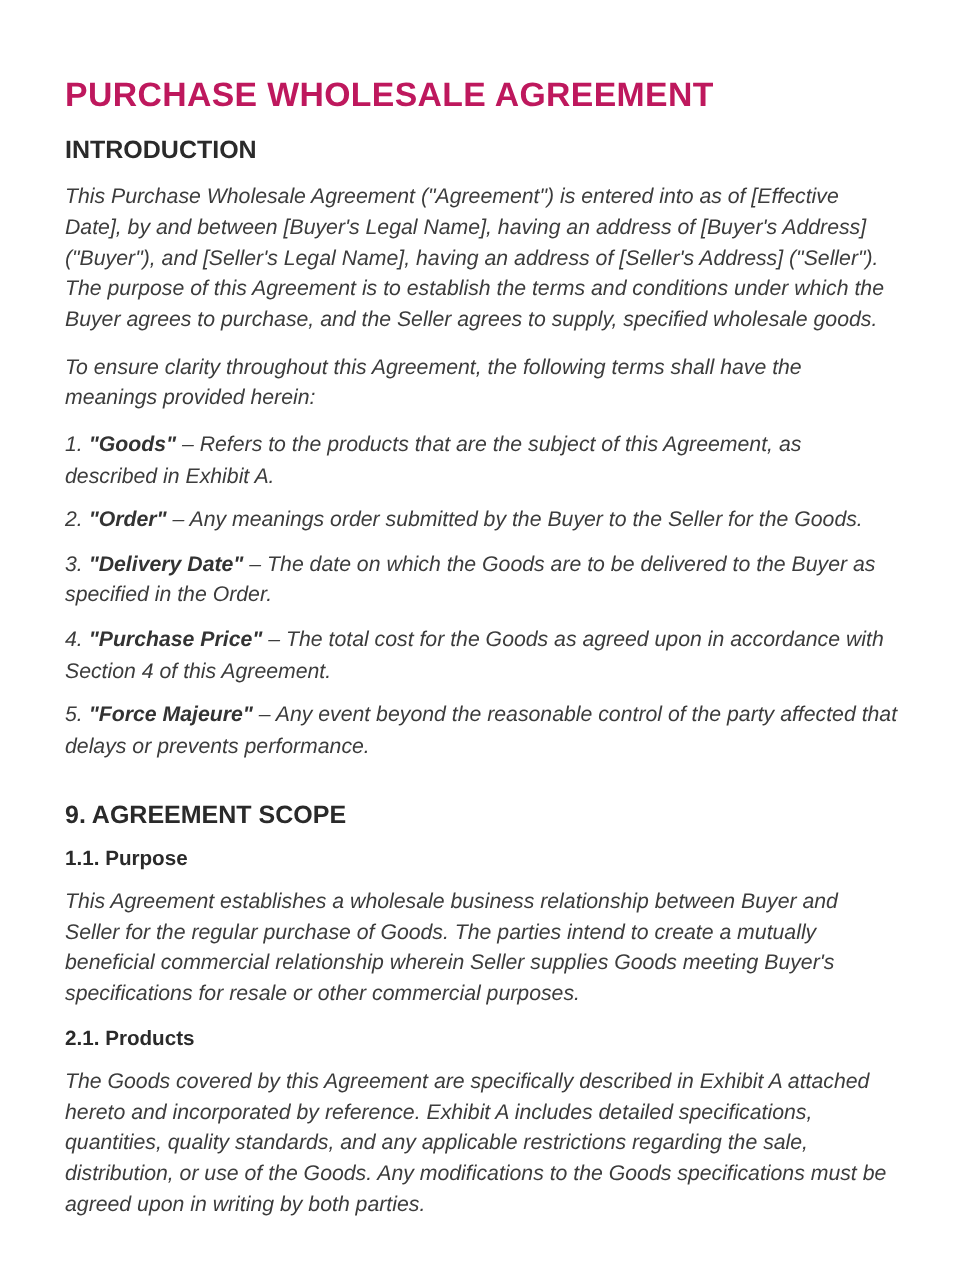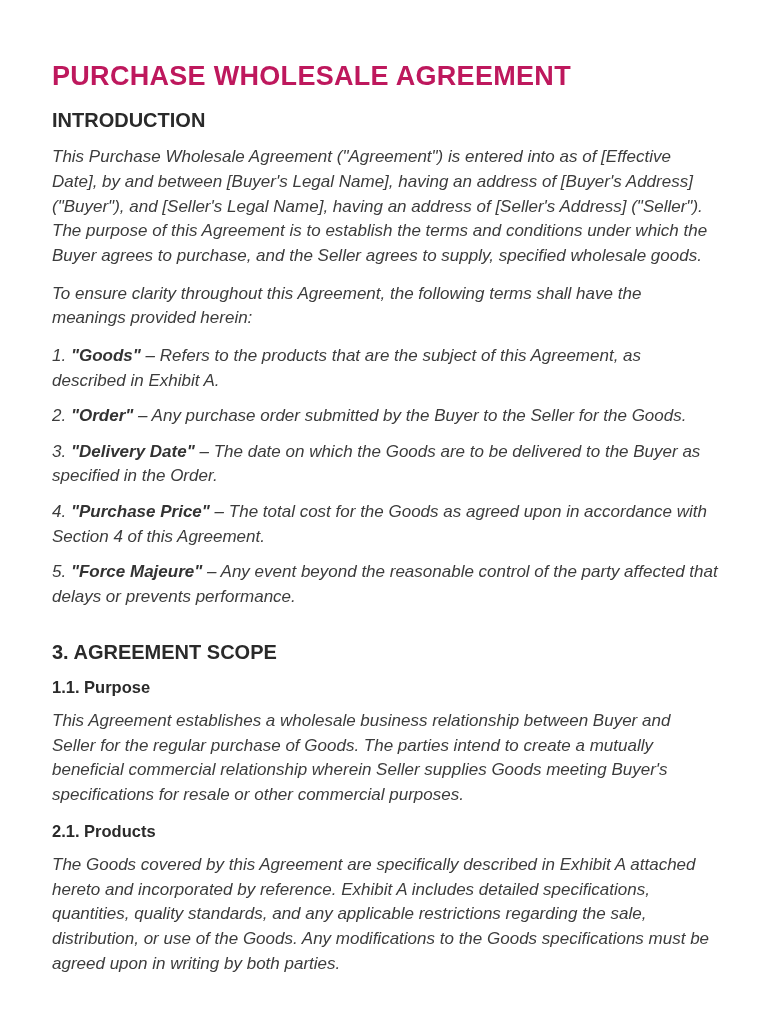--- a/index.html
+++ b/index.html
@@ -67,29 +67,29 @@
 
   <h2 class="section-heading">INTRODUCTION</h2>
 
   <p class="para">This Purchase Wholesale Agreement ("Agreement") is entered into as of [Effective Date], by and between [Buyer's Legal Name], having an address of [Buyer's Address] ("Buyer"), and [Seller's Legal Name], having an address of [Seller's Address] ("Seller"). The purpose of this Agreement is to establish the terms and conditions under which the Buyer agrees to purchase, and the Seller agrees to supply, specified wholesale goods.</p>
 
 
   <p class="para">To ensure clarity throughout this Agreement, the following terms shall have the meanings provided herein:</p>
 
   <p class="para def-item"><span>1. </span><strong>"Goods"</strong><span> – Refers to the products that are the subject of this Agreement, as described in Exhibit A.</span></p>
 
-  <p class="para def-item"><span>2. </span><strong>"Order"</strong><span> – Any purchase order submitted by the Buyer to the Seller for the Goods.</span></p>
+  <p class="para def-item"><span>2. </span><strong>"Order"</strong><span> – Any meanings order submitted by the Buyer to the Seller for the Goods.</span></p>
 
   <p class="para def-item"><span>3. </span><strong>"Delivery Date"</strong><span> – The date on which the Goods are to be delivered to the Buyer as specified in the Order.</span></p>
 
   <p class="para def-item"><span>4. </span><strong>"Purchase Price"</strong><span> – The total cost for the Goods as agreed upon in accordance with Section 4 of this Agreement.</span></p>
 
   <p class="para def-item"><span>5. </span><strong>"Force Majeure"</strong><span> – Any event beyond the reasonable control of the party affected that delays or prevents performance.</span></p>
 
-  <h2 class="section-heading scope-heading">3. AGREEMENT SCOPE</h2>
+  <h2 class="section-heading scope-heading">9. AGREEMENT SCOPE</h2>
 
   <h3 class="sub-heading">1.1. Purpose</h3>
 
   <p class="para">This Agreement establishes a wholesale business relationship between Buyer and Seller for the regular purchase of Goods. The parties intend to create a mutually beneficial commercial relationship wherein Seller supplies Goods meeting Buyer's specifications for resale or other commercial purposes.</p>
 
   <h3 class="sub-heading">2.1. Products</h3>
 
   <p class="para">The Goods covered by this Agreement are specifically described in Exhibit A attached hereto and incorporated by reference. Exhibit A includes detailed specifications, quantities, quality standards, and any applicable restrictions regarding the sale, distribution, or use of the Goods. Any modifications to the Goods specifications must be agreed upon in writing by both parties.</p>
 
 </div>

